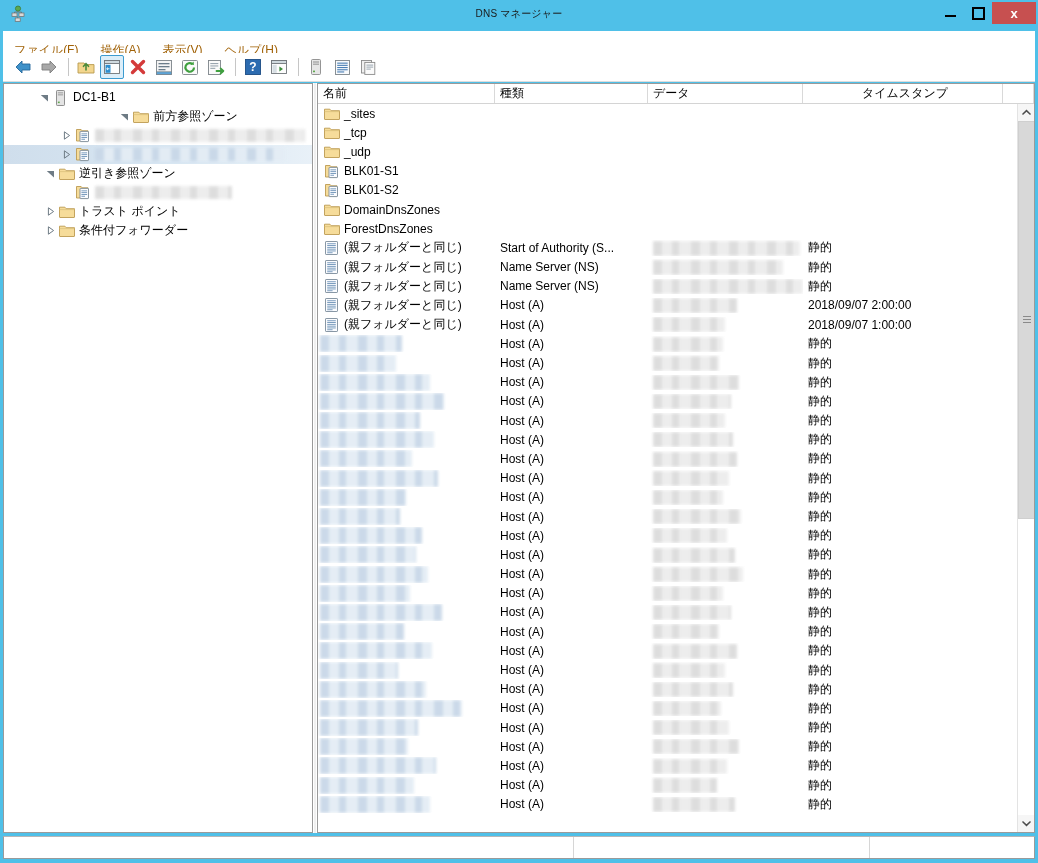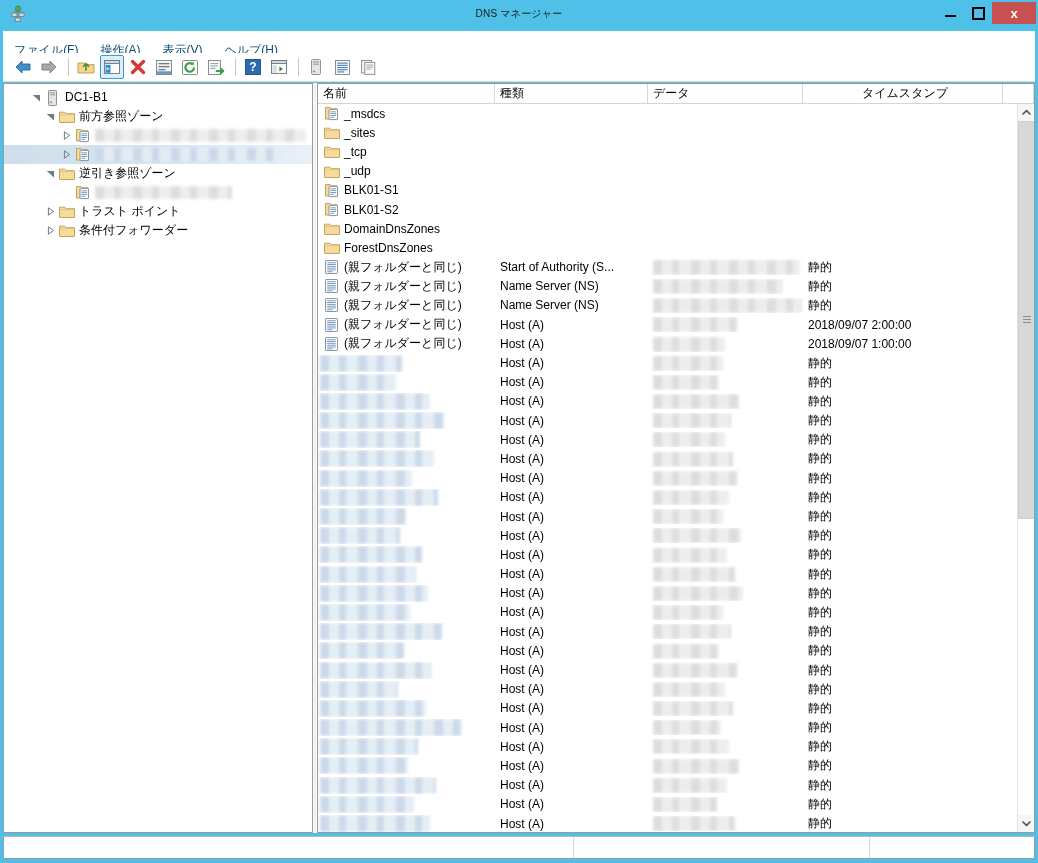--- a/index.html
+++ b/index.html
@@ -87,21 +87,21 @@
     width: 1032px;
     height: 22px;
     background: #FFFFFF;
     display: flex;
     align-items: center;
     padding-left: 9px;
     box-sizing: border-box;
   }
   .menuitem {
     font-size: 12px;
-    color: #0c4a6e;
+    color: #a16207;
     padding: 18px 9px 2px 2px;
     margin-right: 11px;
     white-space: nowrap;
     cursor: default;
   }
 
   
   .toolbar {
     position: absolute;
     left: 3px; top: 53px;
@@ -480,37 +480,37 @@
         <rect x="5.4" y="6.6" width="6.8" height="1" fill="#9AA6B0"></rect>
         <rect x="5.4" y="8.6" width="4.4" height="1" fill="#9AA6B0"></rect>
       </svg>
     </div>
   </div>
 
   <div class="content">
 
     <div class="pane-tree">
       <div class="tree" id="tree-root">
-          <div class="tnode" style="padding-left: 24px;">
+          <div class="tnode" style="padding-left: 32px;">
             <span class="twist">
               <svg width="9" height="9" viewBox="0 0 9 9">
                 <path d="M0.8 2 L8 2 L8 8.6 Z" fill="#6E7B85"></path>
               </svg>
             </span>
             <span class="ticon">
               <svg width="11" height="16" viewBox="0 0 11 16">
                 <rect x="1.5" y="0.5" width="8" height="15" rx="0.8" fill="#E4E4E4" stroke="#858585" stroke-width="0.9"></rect>
                 <rect x="2.9" y="2.3" width="5.2" height="1.1" fill="#A0A0A0"></rect>
                 <rect x="2.9" y="4.3" width="5.2" height="1.1" fill="#A0A0A0"></rect>
                 <rect x="2.9" y="11.6" width="1.8" height="1.5" fill="#5FA94F"></rect>
               </svg>
             </span>
             <span class="tlabel">DC1-B1</span>
           </div>
-          <div class="tnode" style="padding-left: 38px;">
+          <div class="tnode" style="padding-left: 38px; justify-content: center;">
             <span class="twist">
               <svg width="9" height="9" viewBox="0 0 9 9">
                 <path d="M0.8 2 L8 2 L8 8.6 Z" fill="#6E7B85"></path>
               </svg>
             </span>
             <span class="ticon">
               <svg width="16" height="13" viewBox="0 0 16 13">
                 <path d="M0.5 2.2 h5.4 l1.3 1.5 H15.5 V12 a0.5 .5 0 0 1 -.5 .5 H1 a0.5 .5 0 0 1 -.5 -.5 Z" fill="#F6DC9A" stroke="#BC9B51" stroke-width="0.9" stroke-linejoin="round"></path>
                 <path d="M0.5 4.6 h15" stroke="#D9BE77" stroke-width="0.7"></path>
               </svg>
@@ -618,38 +618,20 @@
 
       <div class="lv-header" id="lv-header">
           <div class="lv-col" style="width: 177px; flex: 0 0 auto;">名前</div>
           <div class="lv-col" style="width: 153px; flex: 0 0 auto;">種類</div>
           <div class="lv-col" style="width: 155px; flex: 0 0 auto;">データ</div>
           <div class="lv-col" style="width: 200px; flex: 0 0 auto; text-align: center;">タイムスタンプ</div>
           <div class="lv-col" style="flex: 1 1 0%;"></div>
         </div>
 
       <div class="lv-body" id="lv-body">
-          <div class="lv-row">
-            <div class="cell-name">
-              <span class="rowicon">
-                <svg width="14" height="15" viewBox="0 0 14 15">
-                  <path d="M0.5 1.5 h4.6 l1.1 1.3 H12 V13 H0.5 Z" fill="#F6DC9A" stroke="#BC9B51" stroke-width="0.9" stroke-linejoin="round"></path>
-                  <rect x="4" y="3.4" width="8.5" height="10.2" rx="0.6" fill="#FBFCFE" stroke="#7A8B9B" stroke-width="0.9"></rect>
-                  <rect x="5.4" y="5.4" width="5.7" height="0.9" fill="#6E93B8"></rect>
-                  <rect x="5.4" y="7.2" width="5.7" height="0.9" fill="#6E93B8"></rect>
-                  <rect x="5.4" y="9" width="5.7" height="0.9" fill="#6E93B8"></rect>
-                  <rect x="5.4" y="10.8" width="3.6" height="0.9" fill="#6E93B8"></rect>
-                </svg>
-              </span>
-              <span>_msdcs</span>
-            </div>
-            <div class="cell-type"></div>
-            <div class="cell-data"></div>
-            <div class="cell-ts"></div>
-          </div>
           <div class="lv-row">
             <div class="cell-name">
               <span class="rowicon">
                 <svg width="16" height="13" viewBox="0 0 16 13">
                   <path d="M0.5 2.2 h5.4 l1.3 1.5 H15.5 V12 a0.5 .5 0 0 1 -.5 .5 H1 a0.5 .5 0 0 1 -.5 -.5 Z" fill="#F6DC9A" stroke="#BC9B51" stroke-width="0.9" stroke-linejoin="round"></path>
                   <path d="M0.5 4.6 h15" stroke="#D9BE77" stroke-width="0.7"></path>
                 </svg>
               </span>
               <span>_sites</span>
             </div>

